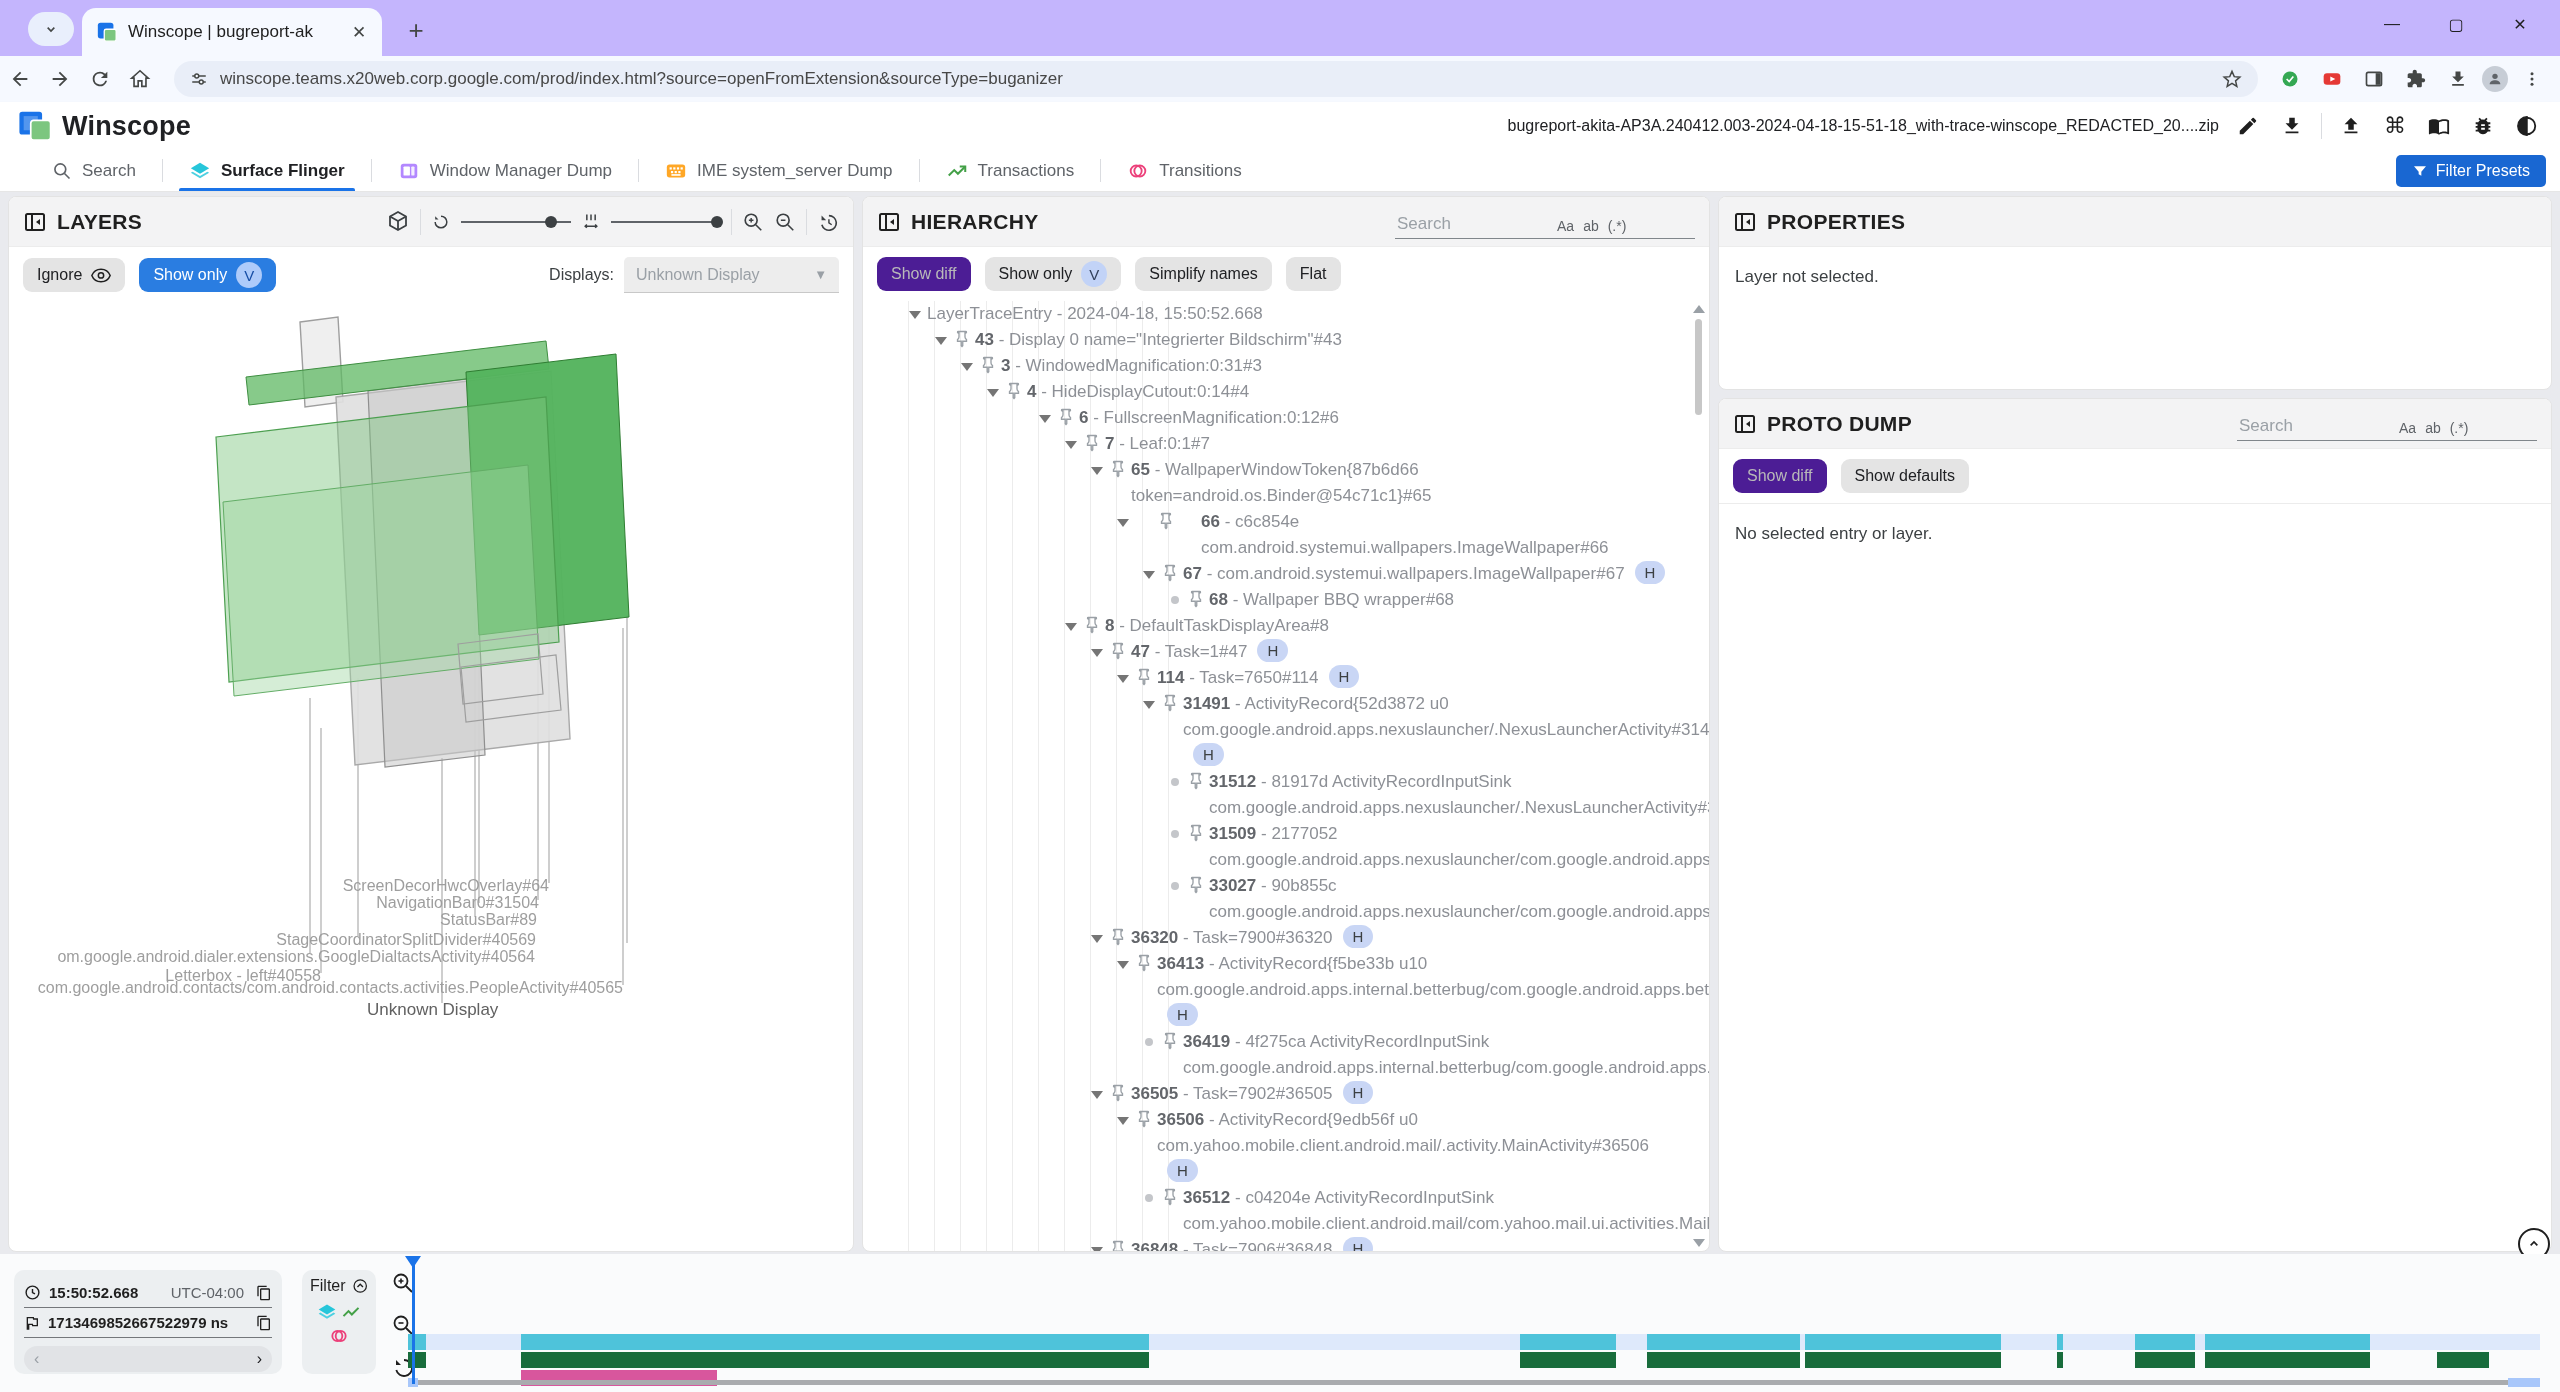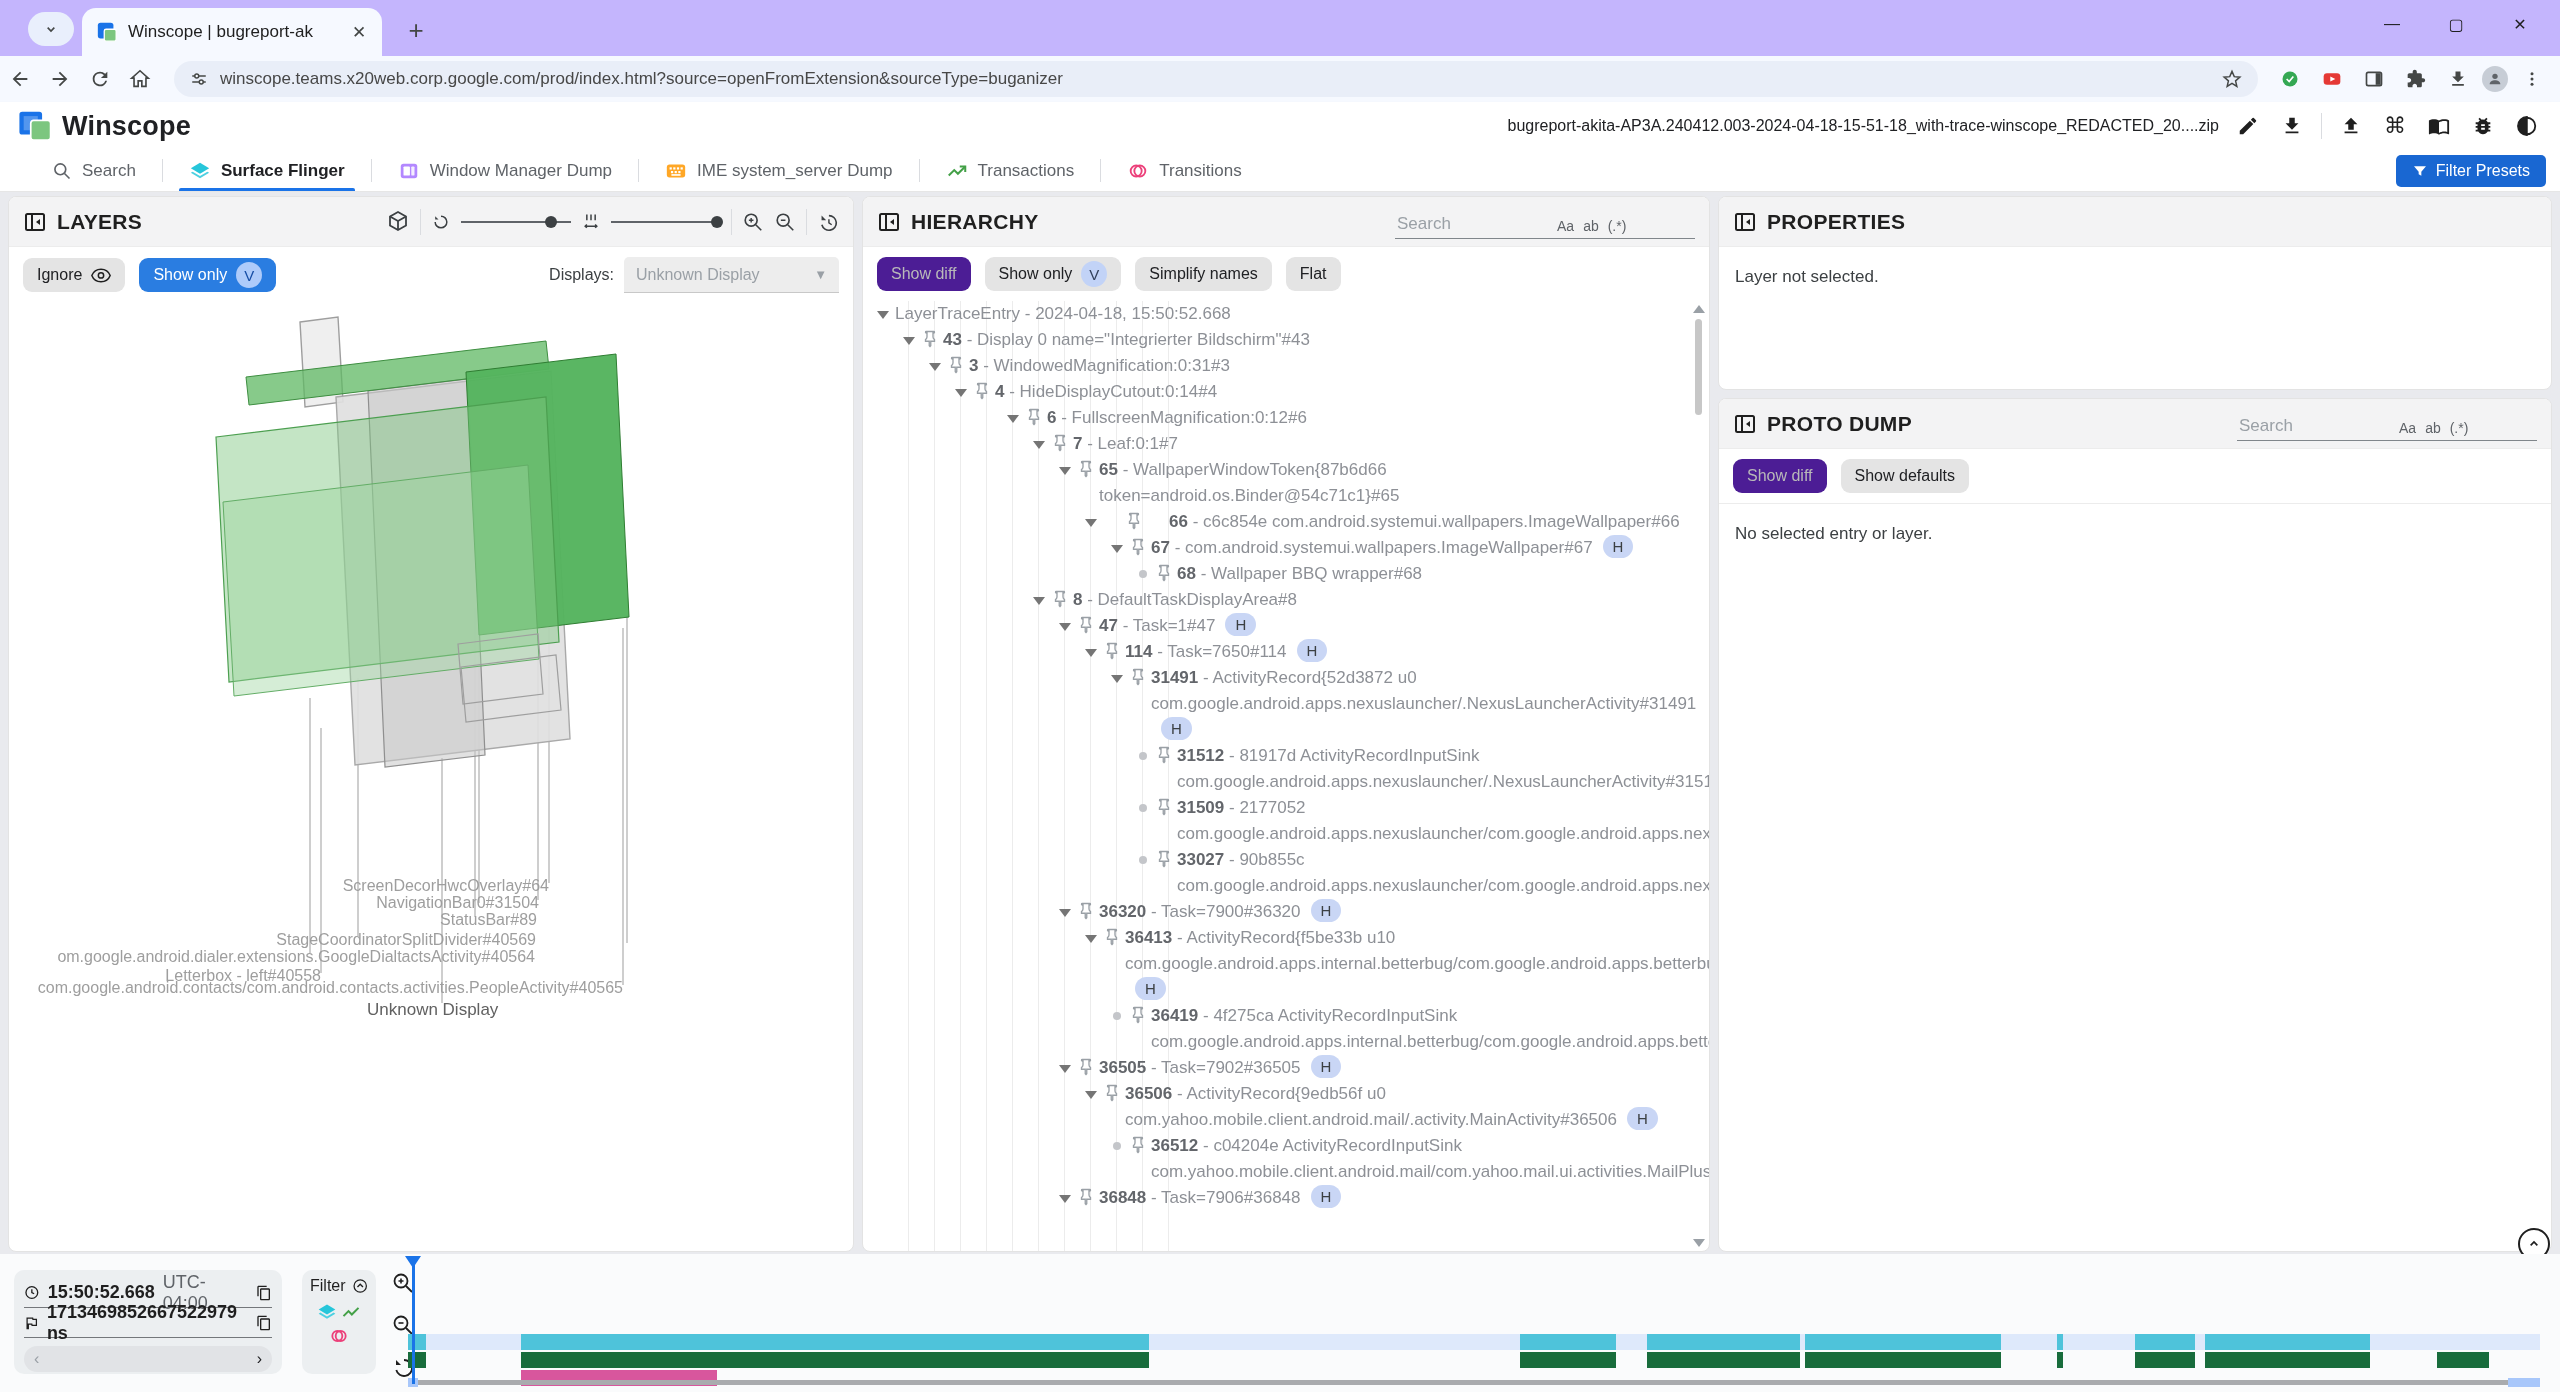--- a/index.html
+++ b/index.html
@@ -65,21 +65,21 @@
   .slider .thumb{position:absolute;top:-5px;width:12px;height:12px;border-radius:6px;background:#3c4043;}
   .displays{margin-left:auto;display:flex;align-items:center;gap:10px;font-size:16px;color:#3c4043;}
   .dd{width:215px;height:36px;background:#ededed;border-radius:5px 5px 0 0;color:#9aa0a6;font-size:16px;display:flex;align-items:center;padding:0 12px;border-bottom:1px solid #c8c8c8;}
   .dd .car{margin-left:auto;color:#9aa0a6;font-size:13px;}
   .lcanvas{position:relative;height:calc(100% - 104px);}
   .llabel{position:absolute;font-size:16px;color:#9e9e9e;white-space:nowrap;transform:translateX(-100%);}
   .lcaption{position:absolute;font-size:17px;color:#616161;}
 
   
   #hier-card{left:862px;top:4px;width:848px;height:1056px;}
-  .tree{position:relative;height:calc(100% - 104px);overflow:hidden;font-size:17px;}
+  .tree{position:relative;height:calc(100% - 104px);overflow:hidden;font-size:17px;padding-left:32px;}
   .tree .guides{position:absolute;left:20px;top:0;width:292px;height:100%;background-image:repeating-linear-gradient(to right,transparent 0 25px,#ececec 25px 26px);}
   .trow{position:relative;display:flex;align-items:flex-start;line-height:26px;color:#8d9096;padding-right:26px;}
   .trow b{color:#63666b;font-weight:700;}
   .caret{width:0;height:0;border-left:6px solid transparent;border-right:6px solid transparent;border-top:8px solid #757575;margin:10px 6px 0 0;flex:none;}
   .caret.leafdot{border:none;width:8px;height:8px;border-radius:4px;background:#c4c6ca;margin:9px 8px 0 2px;}
   .pin{flex:none;margin:3px 4px 0 0;color:#9aa0a6;}
   .hbadge{display:inline-block;background:#c9d6f5;color:#3c4043;border-radius:12px;padding:0 10px;font-size:15px;line-height:23px;margin-left:10px;vertical-align:1px;}
   .vscroll{position:absolute;right:2px;top:0;width:16px;height:100%;}
   .vscroll .arr{position:absolute;left:2px;width:0;height:0;border-left:6px solid transparent;border-right:6px solid transparent;}
   .vscroll .up{top:4px;border-bottom:8px solid #9aa0a6;}
@@ -90,21 +90,21 @@
   #props-card{left:1718px;top:4px;width:834px;height:194px;}
   #proto-card{left:1718px;top:206px;width:834px;height:854px;}
   .emptymsg{padding:20px 16px;font-size:17px;color:#3c4043;}
 
   .collapse-fab{position:absolute;left:2518px;top:1228px;width:32px;height:32px;border-radius:16px;border:2px solid #1f1f1f;background:#fff;display:flex;align-items:center;justify-content:center;color:#1f1f1f;}
 
   
   .footer{position:absolute;left:0;top:1254px;width:2560px;height:138px;background:#fafbfc;}
   .tcard{position:absolute;background:#eceff1;border-radius:10px;}
   #timecard{left:14px;top:16px;width:268px;height:104px;padding:8px 10px;}
-  .trowline{display:flex;align-items:center;gap:8px;height:30px;border-bottom:1px solid #74777b;font-size:18px;color:#1f1f1f;}
+  .trowline{display:flex;align-items:center;gap:8px;height:30px;border-bottom:1px solid #74777b;font-size:15px;color:#1f1f1f;}
   .trowline .val{font-weight:700;}
   .trowline .tz{margin-left:auto;color:#5f6368;font-weight:400;}
   .trowline .cp{margin-left:auto;}
   .trowline .cp.nml{margin-left:4px;}
   .tnav{margin-top:8px;height:26px;background:#e1e3e6;border-radius:13px;display:flex;align-items:center;justify-content:space-between;padding:0 10px;font-size:16px;}
   .tnav .prev{color:#9aa0a6;}
   #filtercard{left:302px;top:16px;width:74px;height:104px;padding:6px 8px;text-align:center;}
   .filterhead{display:flex;align-items:center;justify-content:center;gap:6px;font-size:16px;color:#1f1f1f;}
   .filtericons{display:flex;flex-wrap:wrap;justify-content:center;gap:4px;margin-top:6px;}
   .zoomcol{position:absolute;left:388px;top:14px;display:flex;flex-direction:column;gap:12px;color:#1f1f1f;}

